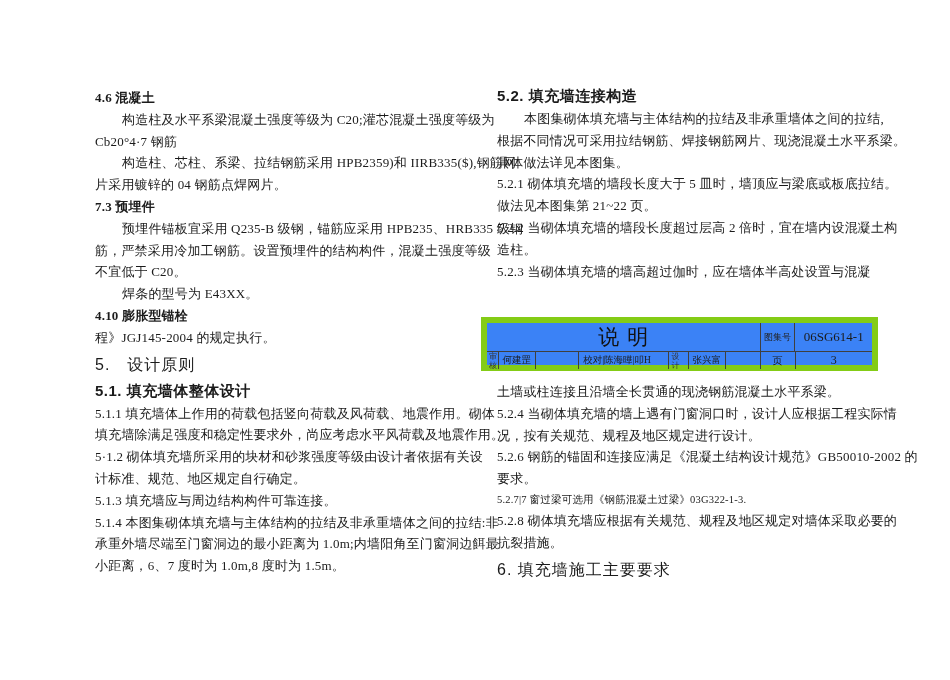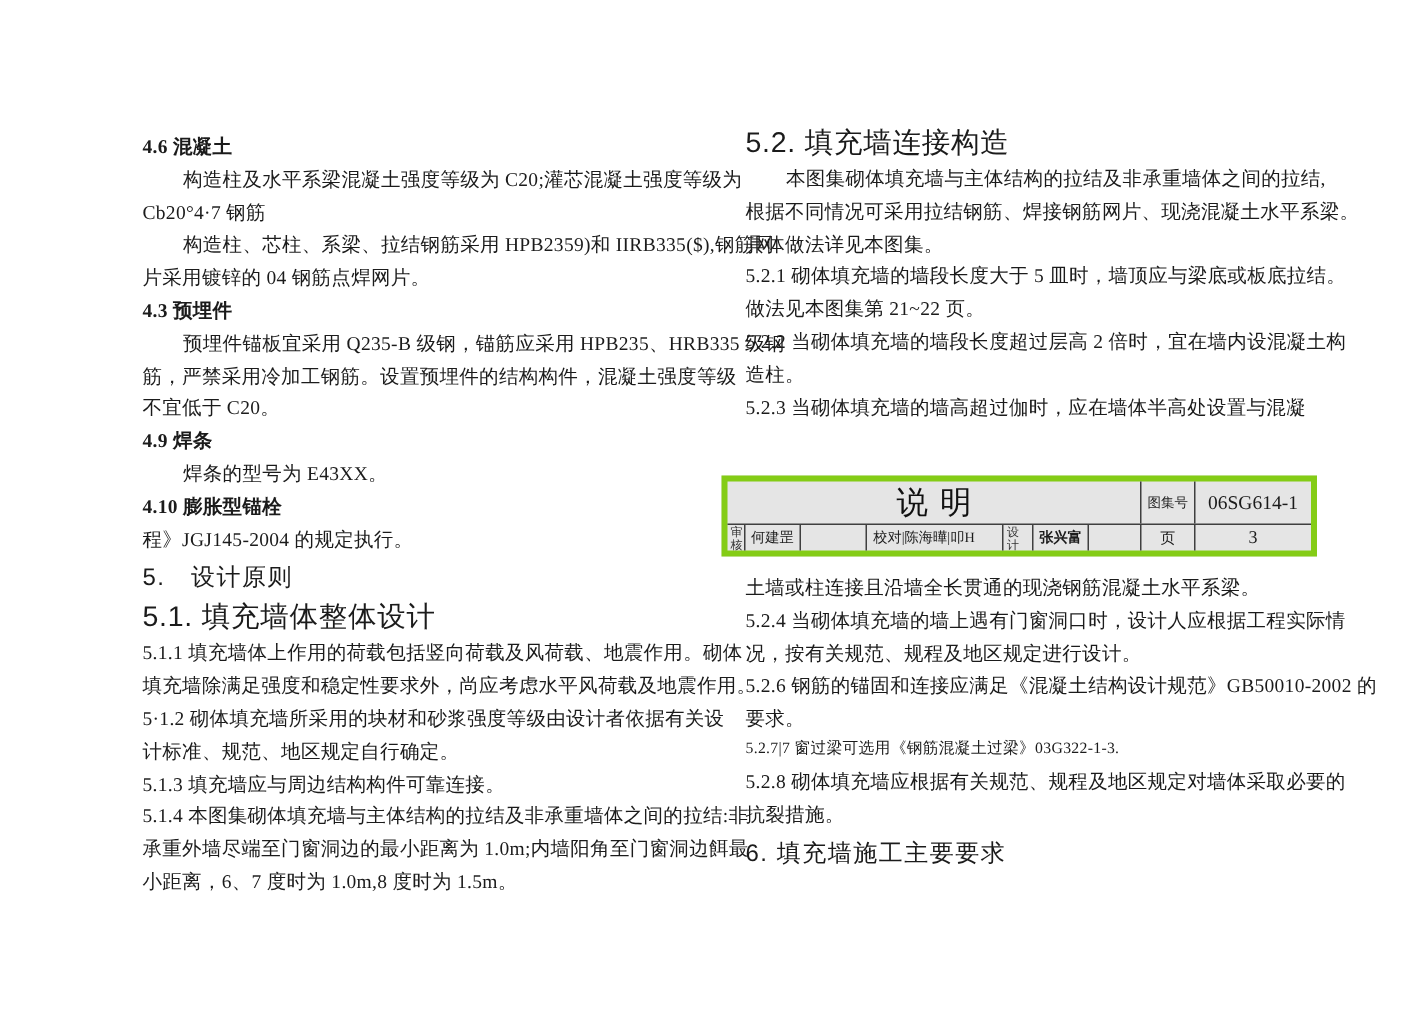--- a/index.html
+++ b/index.html
@@ -24,33 +24,33 @@
   .ind{padding-left:27px;}
   .sec{font-weight:600;font-family:"Liberation Serif",serif;}
   .h1{
     font-family:"Liberation Sans",sans-serif;
     font-size:16px;line-height:27px;
     letter-spacing:1px;
     margin:2px 0 1px 0;
   }
   .h2{
     font-family:"Liberation Sans",sans-serif;
-    font-size:19px;font-weight:normal;line-height:23px;
+    font-size:15px;font-weight:bold;line-height:23px;
     letter-spacing:0.5px;
     margin:1px 0;
   }
   .small{font-size:10.5px;line-height:20px;}
 
   
   .titleblock{
     position:absolute;left:481px;top:317px;
     width:397px;height:54px;
-    border:4px solid #84cc16;
+    border:6px solid #84cc16;
     box-sizing:border-box;
-    background:#e5e5e5;
+    background:#3b82f6;
     display:flex;flex-direction:column;
   }
   .tb-row{display:flex;box-sizing:border-box;}
   .tb-row1{height:34px;}
   .tb-row2{height:18px;border-top:1px solid #3f3f3f;}
   .tb-cell{
     box-sizing:border-box;
     border-right:1px solid #3f3f3f;
     overflow:hidden;
     display:flex;align-items:center;justify-content:center;
@@ -70,41 +70,40 @@
     font-size:8px;line-height:8.5px;color:#333;
     word-break:break-all;
     justify-content:flex-start;align-items:flex-start;
     padding:1px 1px 0 2px;
   }
   .tb-c1{width:12px;}
   .tb-c2{width:38px;font-size:9.5px;}
   .tb-c3{width:45px;}
   .tb-c4{width:93px;font-size:9.5px;justify-content:flex-start;padding-left:4px;}
   .tb-c5{width:20px;}
-  .tb-c6{width:38px;font-size:9.5px;font-weight:bold;}
+  .tb-c6{width:38px;font-size:9.5px;}
   .tb-c7{width:36px;}
   .tb-c8{width:36px;font-size:10px;}
   .tb-c9{width:79px;font-size:12px;}
 </style>
 </head>
 <body>
 
 <div class="page">
 
   <div class="col col-left">
       <div class="line sec">4.6 混凝土</div>
       <div class="line ind">构造柱及水平系梁混凝土强度等级为 C20;灌芯混凝土强度等级为</div>
       <div class="line">Cb20°4·7 钢筋</div>
       <div class="line ind">构造柱、芯柱、系梁、拉结钢筋采用 HPB2359)和 IIRB335($),钢筋网</div>
       <div class="line">片采用镀锌的 04 钢筋点焊网片。</div>
-      <div class="line sec">4.3 预埋件</div>
+      <div class="line sec">7.3 预埋件</div>
       <div class="line ind">预埋件锚板宜采用 Q235-B 级钢，锚筋应采用 HPB235、HRB335 级钢</div>
       <div class="line">筋，严禁采用冷加工钢筋。设置预埋件的结构构件，混凝土强度等级</div>
       <div class="line">不宜低于 C20。</div>
-      <div class="line sec">4.9 焊条</div>
       <div class="line ind">焊条的型号为 E43XX。</div>
       <div class="line sec">4.10 膨胀型锚栓</div>
       <div class="line">程》JGJ145-2004 的规定执行。</div>
       <div class="line h1">5.　设计原则</div>
       <div class="line h2">5.1. 填充墙体整体设计</div>
       <div class="line">5.1.1 填充墙体上作用的荷载包括竖向荷载及风荷载、地震作用。砌体</div>
       <div class="line">填充墙除满足强度和稳定性要求外，尚应考虑水平风荷载及地震作用。</div>
       <div class="line">5·1.2 砌体填充墙所采用的块材和砂浆强度等级由设计者依据有关设</div>
       <div class="line">计标准、规范、地区规定自行确定。</div>
       <div class="line">5.1.3 填充墙应与周边结构构件可靠连接。</div>

